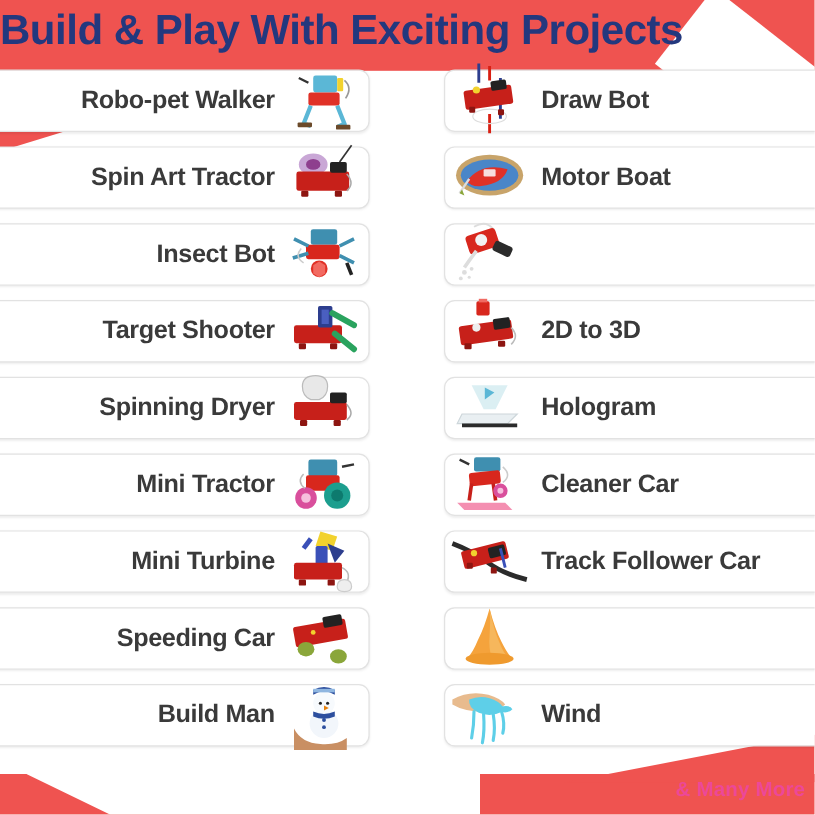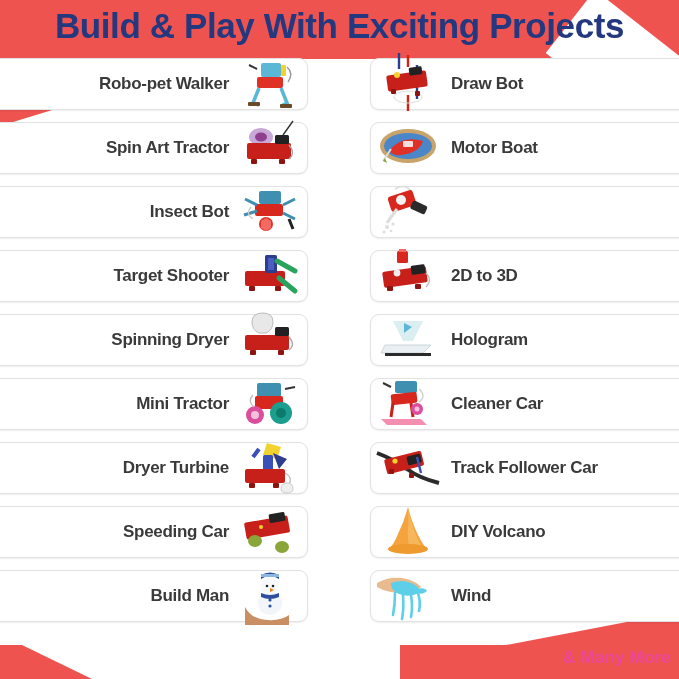--- a/index.html
+++ b/index.html
@@ -46,21 +46,21 @@
   .more-tag{
     position:absolute;right:8px;top:648px;
     color:#ec4899;font-weight:bold;font-size:17px;
     letter-spacing:.2px;font-family:"Liberation Sans", sans-serif;
     z-index:40;
   }
 
   
   .title{
     position:absolute;left:0;top:6px;width:679px;height:48px;
-    text-align:center;
+    text-align:left;
     color:var(--navy);
     font-size:35px;font-weight:bold;
     letter-spacing:-.4px;
     font-family:"Liberation Sans", sans-serif;
     z-index:30;
     white-space:nowrap;
   }
 
   
   .grid{position:absolute;left:0;top:58px;width:679px;height:590px;z-index:20;}
@@ -84,21 +84,21 @@
     justify-content:flex-end;
     padding-right:6px;
   }
   .col-right .card{
     border-top-right-radius:0;border-bottom-right-radius:0;
     justify-content:flex-start;
     padding-left:6px;
   }
 
   .label{
-    font-size:17px;font-weight:bold;color:#3a3a3a;
+    font-size:21px;font-weight:bold;color:#3a3a3a;
     white-space:nowrap;letter-spacing:-.3px;
     font-family:"Liberation Sans", sans-serif;
   }
   .col-left .label{order:1;}
   .col-left .thumb{order:2;margin-left:10px;}
   .col-right .thumb{margin-right:12px;}
 
   .thumb{
     width:62px;height:58px;
     position:relative;flex:0 0 auto;
@@ -214,21 +214,21 @@
                   <circle cx="42" cy="38" r="11"></circle>
                 </g>
                 <circle cx="42" cy="38" r="5" fill="#0d7a6e"></circle>
                 <path d="M46 14 L56 12" stroke="#333" stroke-width="2"></path>
                 <path d="M14 20 q-6 6 1 12" stroke="#bbb" stroke-width="1.3" fill="none"></path>
               </g>
             </svg>
           </span>
         </div>
         <div class="card">
-          <span class="label">Dryer Turbine</span>
+          <span class="label">Mini Turbine</span>
           <span class="thumb">
             <svg viewBox="0 0 62 58">
               <g>
                 <path d="M28 4 l14 4 l-4 12 l-14 -4z" fill="#f2d22e"></path>
                 <rect x="24" y="16" width="10" height="16" rx="1.5" fill="#3a50b8"></rect>
                 <path d="M34 14 L48 20 L40 30z" fill="#2d3e8e"></path>
                 <rect x="6" y="30" width="40" height="14" rx="2" fill="#c7201a"></rect>
                 <path d="M20 10 L14 18" stroke="#3a50b8" stroke-width="4"></path>
                 <path d="M46 34 q8 4 4 12" stroke="#bbb" stroke-width="1.3" fill="none"></path>
                 <path d="M48 44 q6 0 6 6 q0 4 -6 4 q-6 0 -6 -4 q0 -6 6 -6z" fill="#eee" stroke="#ccc"></path>
@@ -391,21 +391,20 @@
         <div class="card">
           <span class="thumb">
             <svg viewBox="0 0 62 58">
               <g>
                 <path d="M31 4 q4 16 10 28 q5 10 9 14 h-38 q5 -5 9 -15 q6 -12 10 -27z" fill="#f5a33c"></path>
                 <path d="M31 4 q3 16 8 28 q4 10 8 14 h-14 q-3 -8 -2 -20 q1 -12 0 -22z" fill="#f6b75c"></path>
                 <ellipse cx="31" cy="46" rx="20" ry="5" fill="#ef9a2e"></ellipse>
               </g>
             </svg>
           </span>
-          <span class="label">DIY Volcano</span>
         </div>
         <div class="card">
           <span class="thumb">
             <svg viewBox="0 0 62 58">
               <g>
                 <path d="M0 16 q14 -8 30 -4 q10 3 14 8 q-6 6 -18 6 q-16 0 -26 -6z" fill="#e8bb8e"></path>
                 <path d="M14 16 q12 -5 24 2 q6 4 4 8 q-10 5 -20 1 q-9 -4 -8 -11z" fill="#5ecfe8"></path>
                 <path d="M18 26 q0 12 -2 22 M26 28 q1 14 -1 24 M34 28 q2 12 0 22 M41 26 q3 10 1 18" stroke="#5ecfe8" stroke-width="2.6" fill="none" stroke-linecap="round"></path>
                 <path d="M40 22 q8 -2 10 2 q-4 4 -10 2z" fill="#5ecfe8"></path>
               </g>

